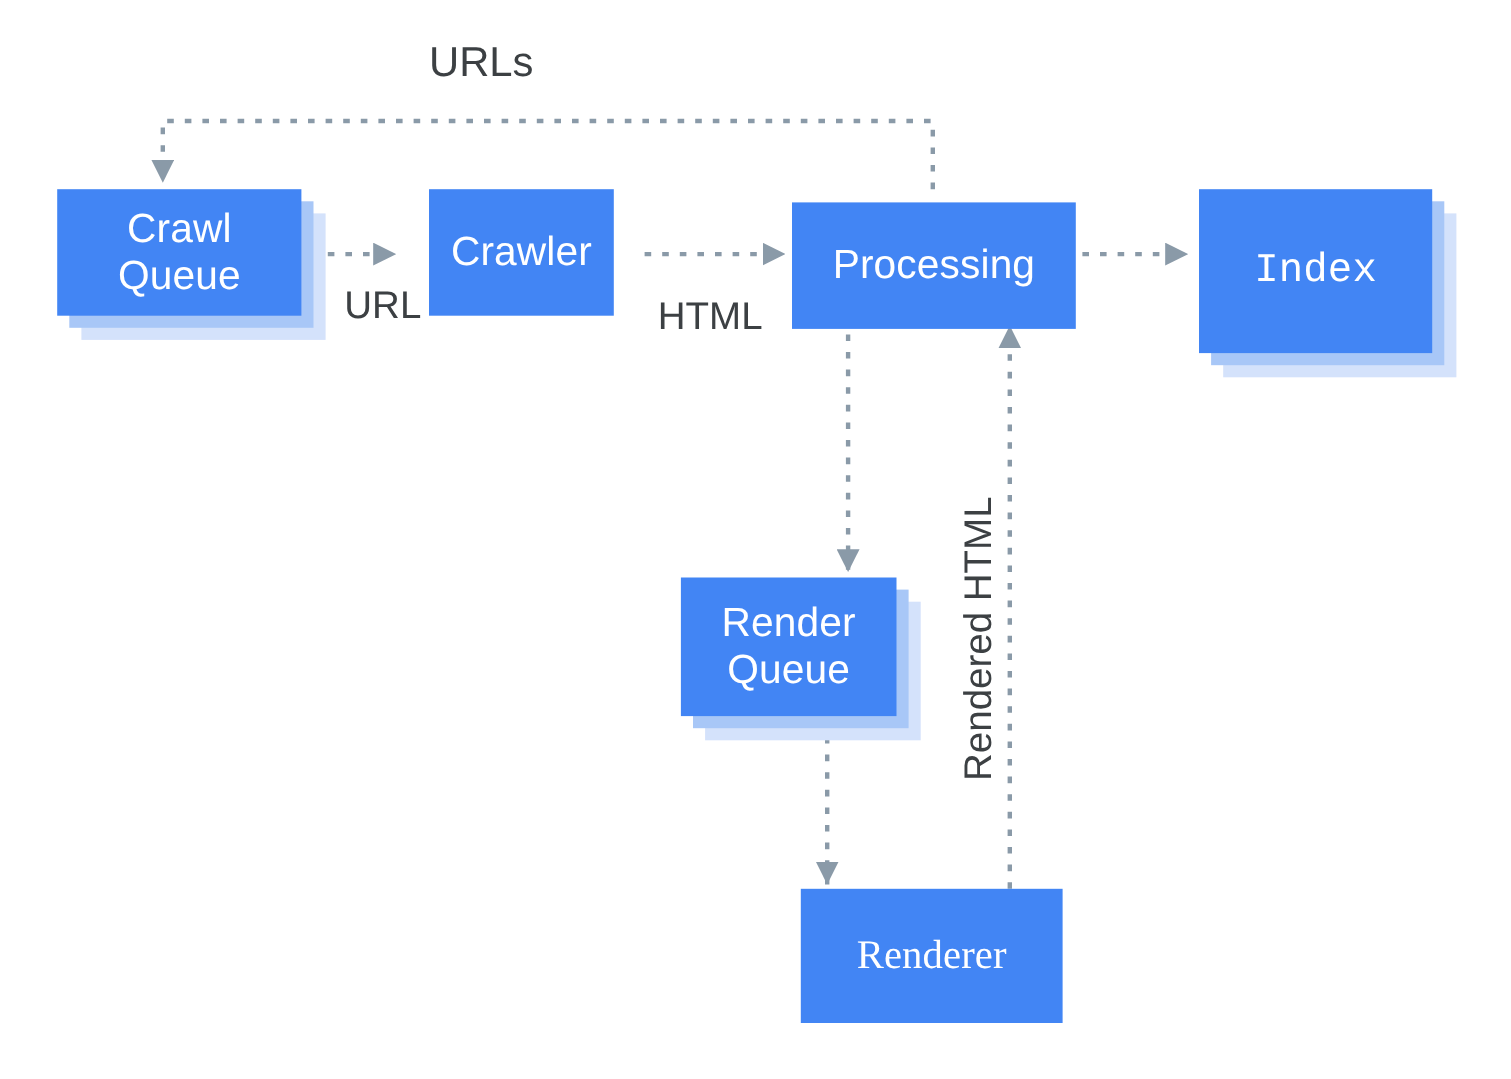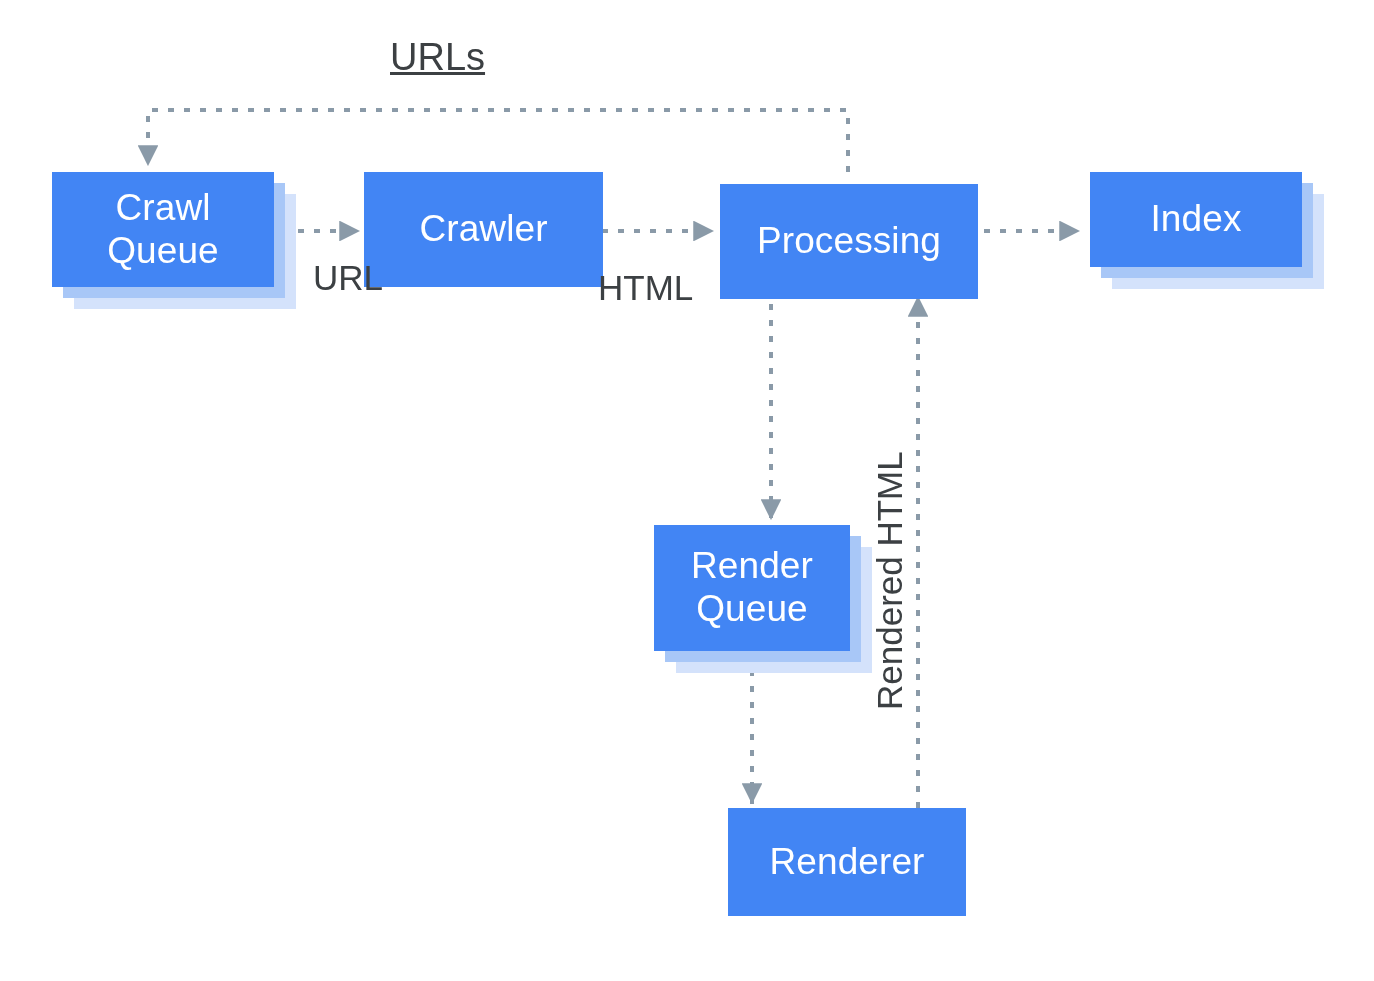--- a/index.html
+++ b/index.html
@@ -90,21 +90,20 @@
     transform-origin: 0 0;
     transform: rotate(-90deg);
   }
   .caption {
     position: absolute;
     z-index: 4;
     color: #3c4043;
     font-size: 38px;
     line-height: 1;
     white-space: nowrap;
-    text-decoration: underline;
   }
 </style>
 </head>
 <body>
 
 <div id="diagram-canvas">
 
   <svg id="connectors" viewBox="0 0 1374 981">
     <defs>
       <marker id="arrow-right" viewBox="0 0 10 10" refX="9" refY="5" markerWidth="5.2" markerHeight="5.2" orient="auto-start-reverse">
@@ -137,48 +136,48 @@
 
   <div class="node" style="left: 52px; top: 172px; width: 222px; height: 115px;">
     <div class="stack-back"></div>
     <div class="stack-mid"></div>
     <div class="node-face">
       <span class="node-label">Crawl
 Queue</span>
     </div>
   </div>
 
-  <div class="node" style="left: 364px; top: 172px; width: 239px; height: 115px;">
+  <div class="node" style="left: 390px; top: 172px; width: 168px; height: 115px;">
     <div class="node-face">
       <span class="node-label">Crawler</span>
     </div>
   </div>
 
   <div class="node" style="left: 720px; top: 184px; width: 258px; height: 115px;">
     <div class="node-face">
       <span class="node-label">Processing</span>
     </div>
   </div>
 
-  <div class="node" style="left: 1090px; top: 172px; width: 212px; height: 95px;">
+  <div class="node" style="left: 1090px; top: 172px; width: 212px; height: 149px; font-family: Liberation Mono, monospace;">
     <div class="stack-back"></div>
     <div class="stack-mid"></div>
     <div class="node-face">
       <span class="node-label">Index</span>
     </div>
   </div>
 
-  <div class="node" style="left: 654px; top: 525px; width: 196px; height: 126px;">
+  <div class="node" style="left: 619px; top: 525px; width: 196px; height: 126px;">
     <div class="stack-back"></div>
     <div class="stack-mid"></div>
     <div class="node-face">
       <span class="node-label">Render
 Queue</span>
     </div>
   </div>
 
-  <div class="node" style="left: 728px; top: 808px; width: 238px; height: 108px;">
+  <div class="node" style="left: 728px; top: 808px; width: 238px; height: 122px; font-family: Liberation Serif, serif;">
     <div class="node-face">
       <span class="node-label">Renderer</span>
     </div>
   </div>
 
 </div>
 
 </body></html>

